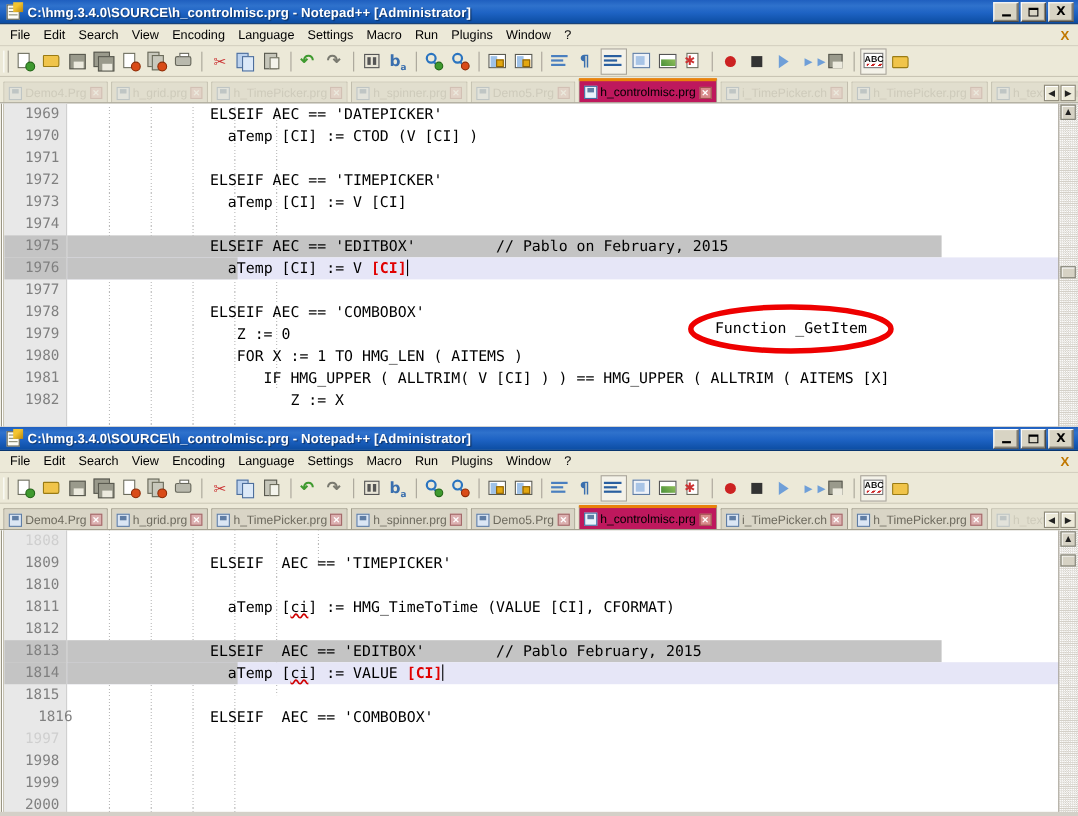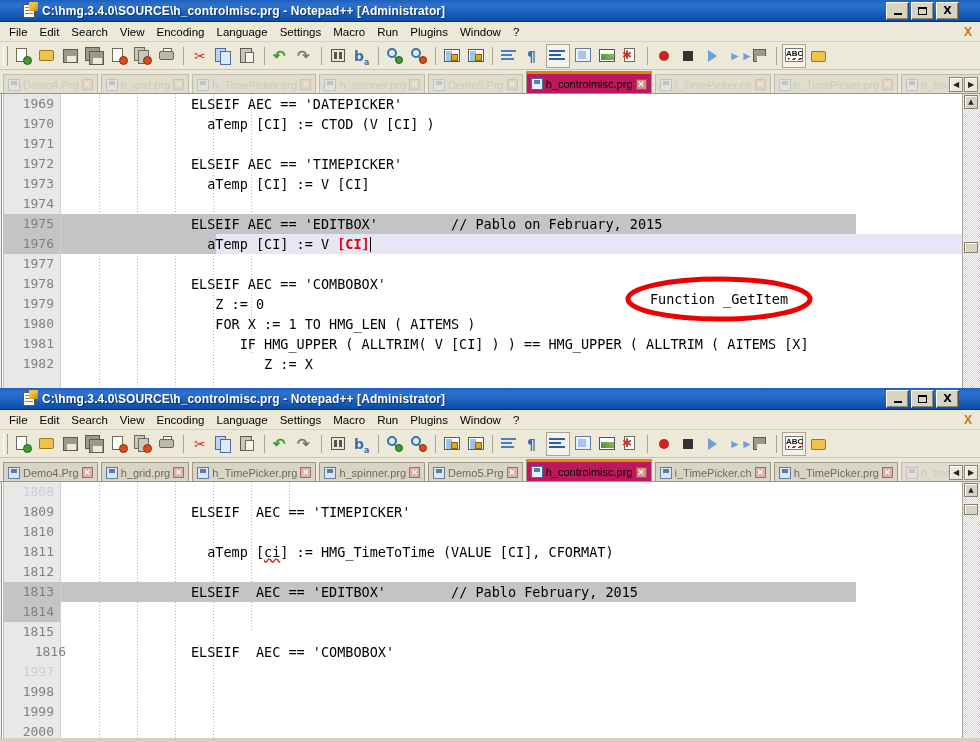--- a/index.html
+++ b/index.html
@@ -13,21 +13,21 @@
   .window{position:absolute;left:0;width:980px;background:#d6d2c2;overflow:hidden;}
   #win-top{top:0;height:388px;}
   #win-bottom{top:388px;height:354px;}
 
   
   .titlebar{
     position:relative;height:21px;
     background:linear-gradient(to bottom,#1f5fbf 0%,#2f72cc 25%,#1e63c4 55%,#0c4da2 100%);
     border-bottom:1px solid #08356f;
     display:flex;align-items:center;
-    padding:0 19px;
+    padding:0 2px;
   }
   .titlebar .tb-icon{
     width:16px;height:16px;margin:0 4px 0 3px;flex:0 0 auto;position:relative;
   }
   .tb-icon .pad{
     position:absolute;left:1px;top:1px;width:12px;height:14px;background:#fdfdf6;
     border:1px solid #5a5a4a;box-sizing:border-box;
   }
   .tb-icon .line{position:absolute;background:#8a8a72;height:1px;left:3px;width:8px;}
   .tb-icon .pen{
@@ -795,20 +795,21 @@
         <div class="guide" style="left:114px"></div>
         <div class="guide" style="left:152px"></div>
         <div class="guide" style="left:190px;height:150px"></div>
         <div class="guide" style="left:228px;height:32px"></div>
       </div>
     <div class="row" style="position: absolute; left: 0px; right: 0px; top: 0px;"><div class="codetext" style="left: 0px;"></div></div>
         <div class="row" style="position: absolute; left: 0px; right: 0px; top: 20px;"><div class="codetext" style="left: 129.92px;">ELSEIF  AEC == 'TIMEPICKER'</div></div>
         <div class="row" style="position: absolute; left: 0px; right: 0px; top: 60px;"><div class="codetext" style="left: 146.16px;">aTemp [<span class="sq">ci</span>] := HMG_TimeToTime (VALUE [CI], CFORMAT)</div></div>
         <div class="row" style="position: absolute; left: 0px; right: 0px; top: 80px;"><div class="codetext" style="left: 0px;"></div></div>
         <div class="row" style="position: absolute; left: 0px; right: 0px; top: 100px;"><div class="seg-gray" style="left: 0px; width: 795px;"></div><div class="codetext" style="left: 129.92px;">ELSEIF  AEC == 'EDITBOX'</div><div class="codetext" style="left: 390px;">// Pablo February, 2015</div></div>
+        <div class="row" style="position: absolute; left: 0px; right: 0px; top: 120px;"><div class="seg-blue" style="left: 0px; right: 0px; z-index: 0;"></div><div class="seg-gray" style="left: 0px; width: 155px;"></div><div class="codetext" style="left: 146.16px;">aTemp [<span class="sq">ci</span>] := VALUE <span class="red-tok">[CI]</span><span class="caret"></span></div></div>
         <div class="row" style="position: absolute; left: 0px; right: 0px; top: 140px;"><div class="codetext" style="left: 0px;"></div></div>
         <div class="row" style="position: absolute; left: 0px; right: 0px; top: 160px;"><div class="codetext" style="left: 129.92px;">ELSEIF  AEC == 'COMBOBOX'</div></div>
         <div class="row" style="position: absolute; left: 0px; right: 0px; top: 180px;"><div class="codetext" style="left: 0px;"></div></div>
         <div class="row" style="position: absolute; left: 0px; right: 0px; top: 200px;"><div class="codetext" style="left: 0px;"></div></div>
         <div class="row" style="position: absolute; left: 0px; right: 0px; top: 220px;"><div class="codetext" style="left: 0px;"></div></div>
         <div class="row" style="position: absolute; left: 0px; right: 0px; top: 240px;"><div class="codetext" style="left: 0px;"></div></div>
       </div>
     <div class="vscroll">
       <div class="vs-btn" style="top:1px">▲</div>
       <div class="vs-thumb" style="top:22px"></div>

